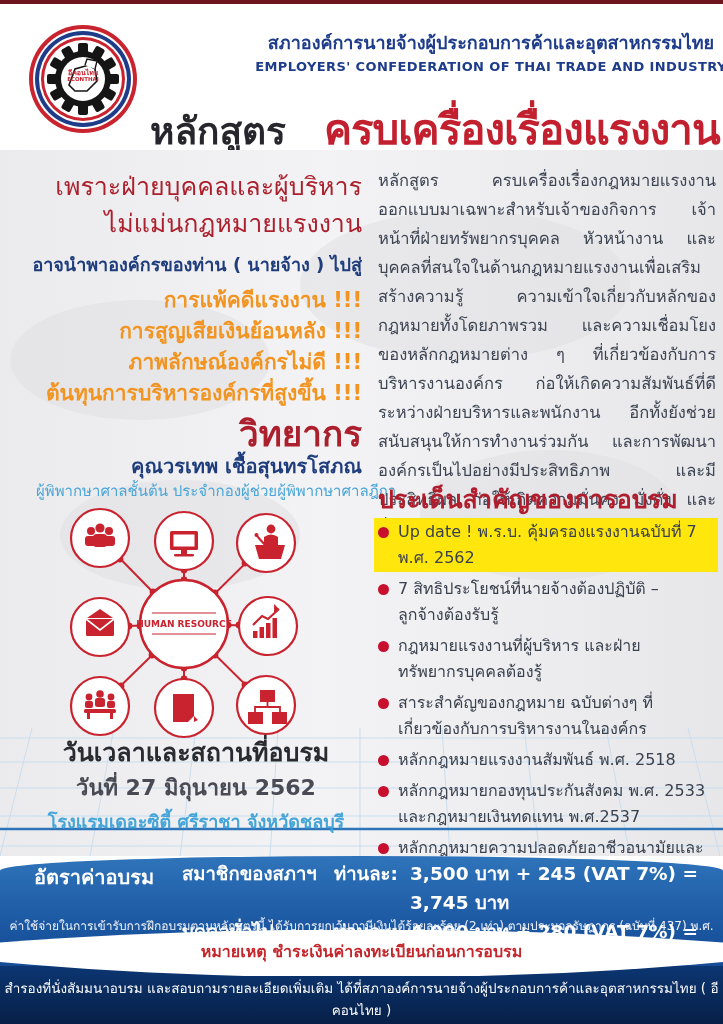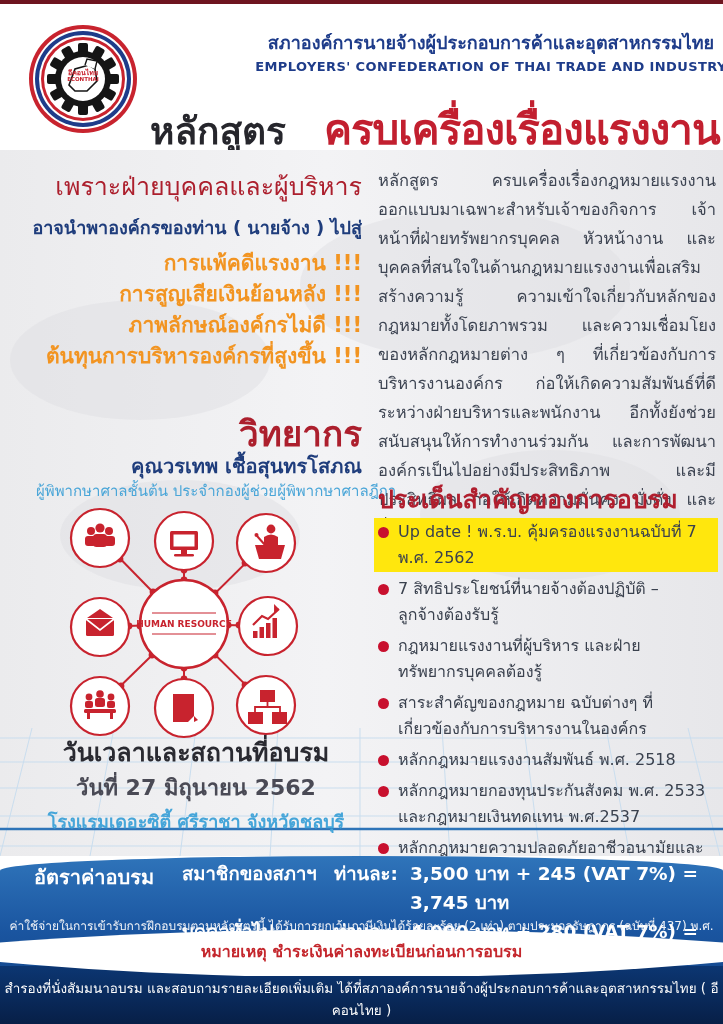--- a/index.html
+++ b/index.html
@@ -154,20 +154,21 @@
           <line x1="0" y1="34" x2="723" y2="34"></line>
         <line x1="0" y1="60" x2="723" y2="60"></line>
           <line x1="0" y1="88" x2="723" y2="88"></line>
         <line x1="0" y1="118" x2="723" y2="118"></line>
       </g>
       <line x1="0" y1="101" x2="723" y2="101" stroke="#2E74B8" stroke-width="2.5"></line>
     </svg>
 
     <div class="abs" id="leftcol">
       <div class="warn">เพราะฝ่ายบุคคลและผู้บริหาร</div>
+      <div class="warn">ไม่แม่นกฎหมายแรงงาน</div>
       <div class="leadin">อาจนำพาองค์กรของท่าน ( นายจ้าง ) ไปสู่</div>
       <div id="conseq-list">
         <span class="conseq">การแพ้คดีแรงงาน !!!</span>
         <span class="conseq">การสูญเสียเงินย้อนหลัง !!!</span>
         <span class="conseq">ภาพลักษณ์องค์กรไม่ดี !!!</span>
         <span class="conseq">ต้นทุนการบริหารองค์กรที่สูงขึ้น !!!</span>
       </div>
     </div>
 
     <div class="abs" id="speaker">

